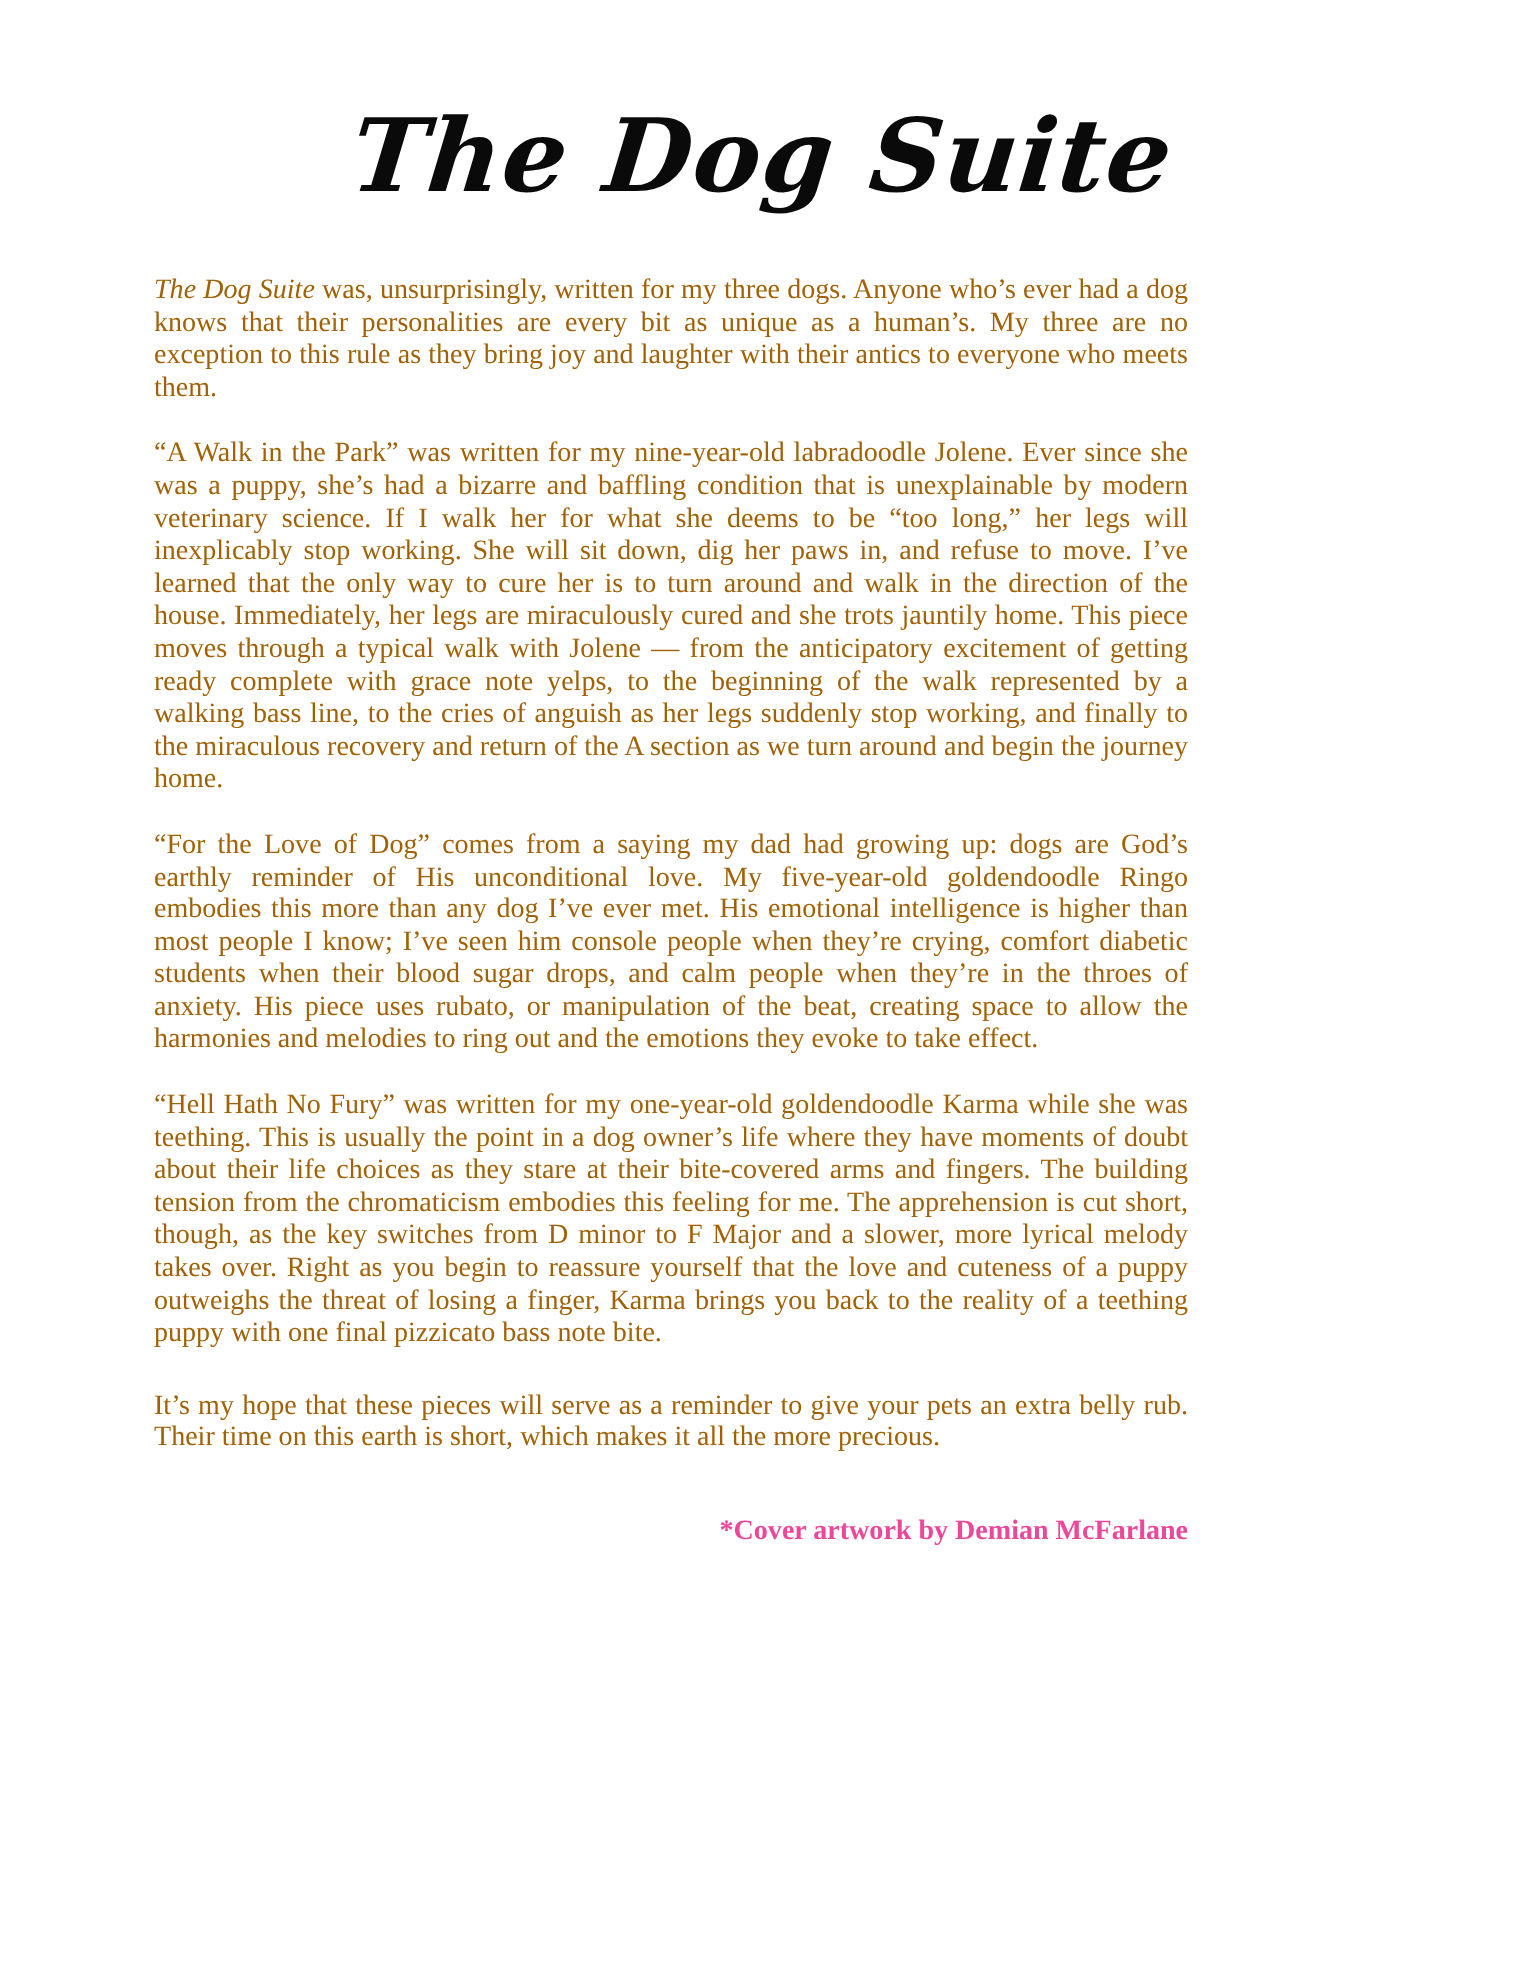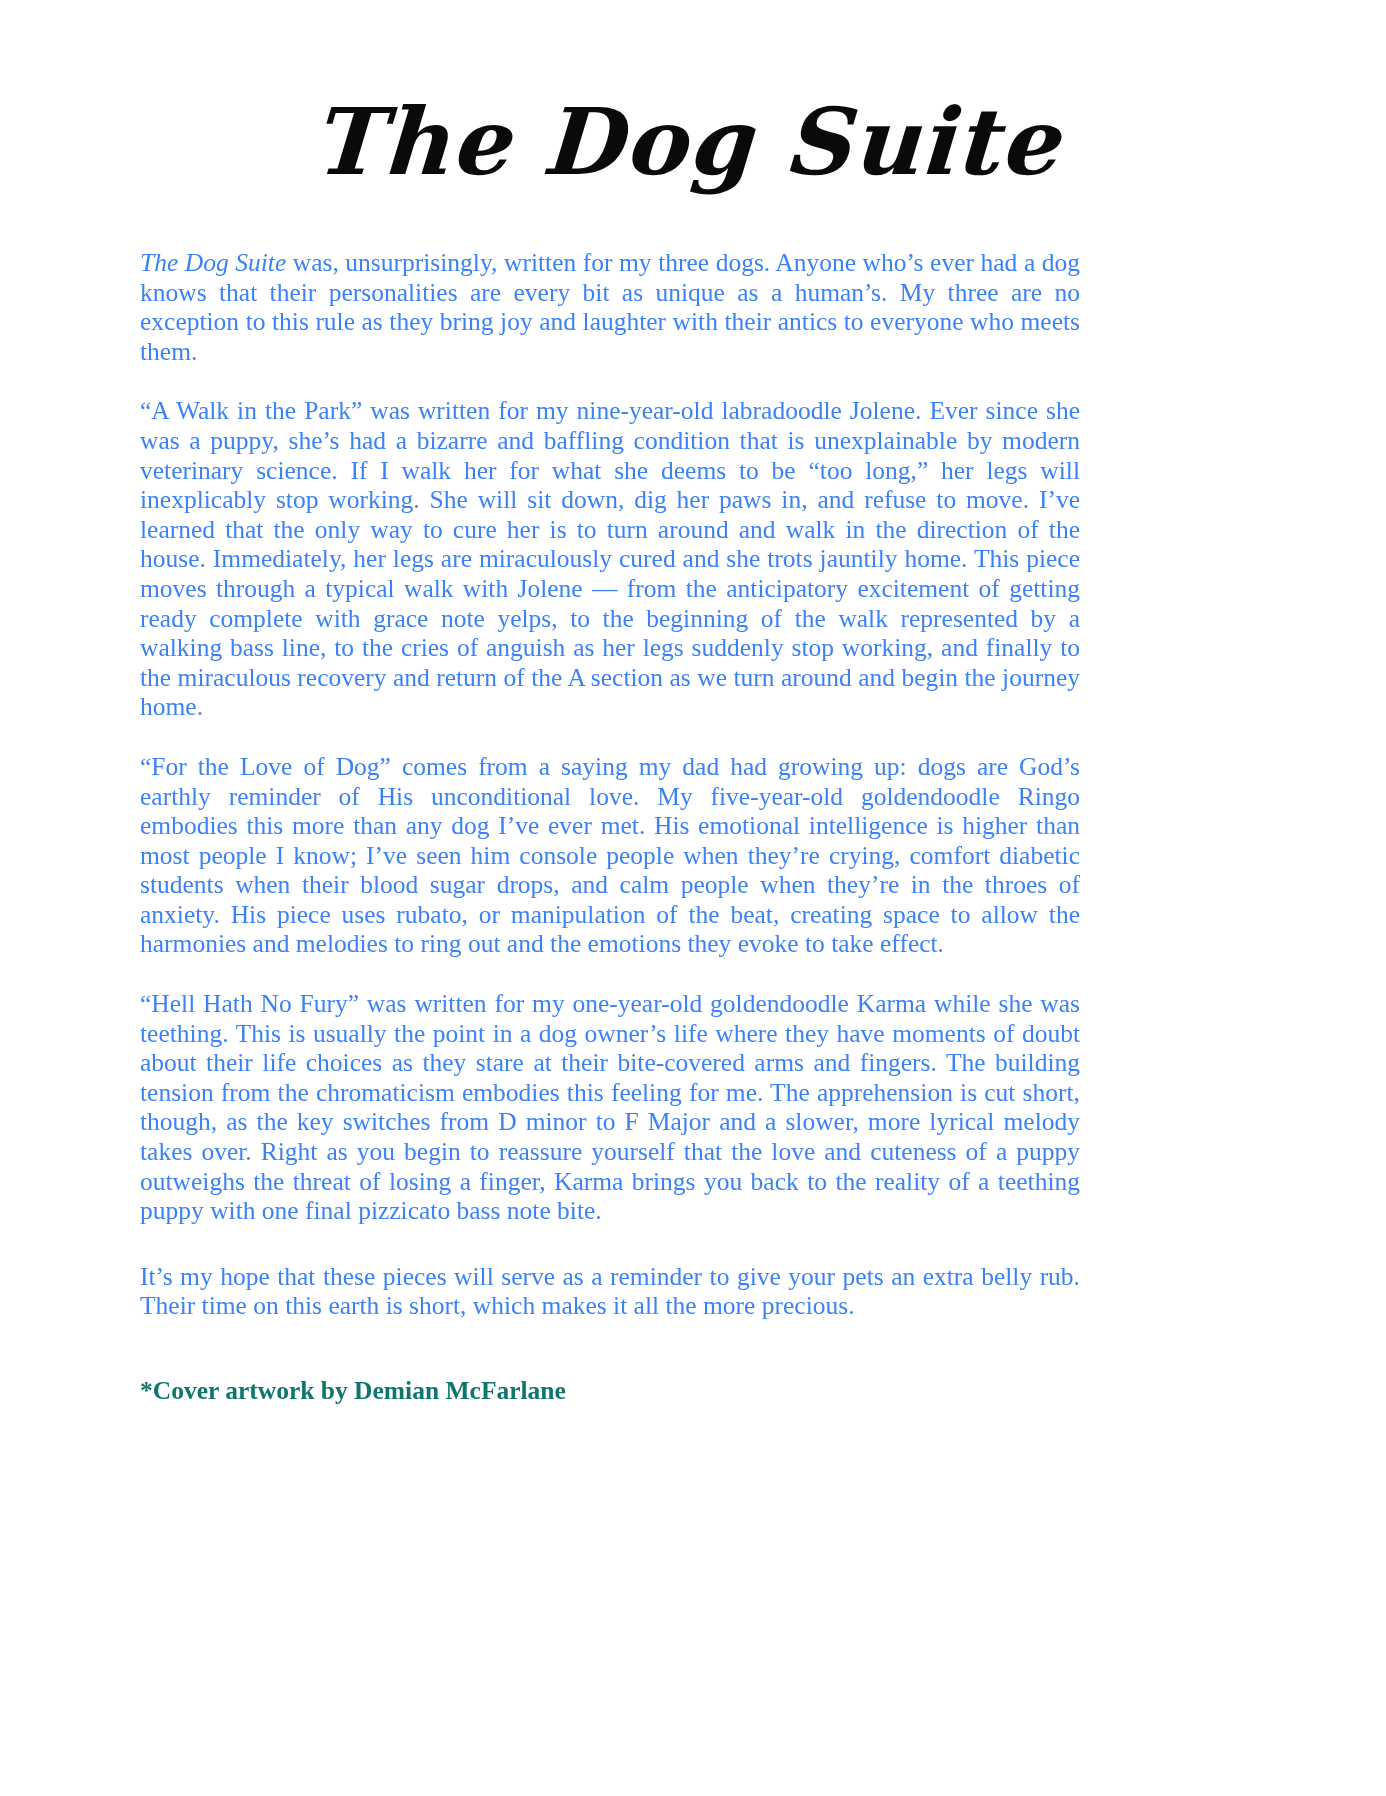--- a/index.html
+++ b/index.html
@@ -34,21 +34,21 @@
     position: absolute;
     top: 248px;
     left: 140px;
     width: 940px;
   }
   p.para {
     margin: 0 0 30px 0;
     font-family: "Liberation Serif", "DejaVu Serif", serif;
     font-size: 25.5px;
     line-height: 29.6px;
-    color: #3b82f6;
+    color: #a16207;
     text-align: justify;
     text-justify: inter-word;
     -webkit-hyphens: none;
     hyphens: none;
   }
   p.para:last-child {
     margin-bottom: 0;
     margin-top: 36px;
   }
   .it {
@@ -56,22 +56,22 @@
   }
   .credit {
     position: absolute;
     top: 1376px;
     left: 140px;
     width: 940px;
     font-family: "Liberation Serif", "DejaVu Serif", serif;
     font-size: 25.5px;
     line-height: 29.6px;
     font-weight: 700;
-    color: #0f766e;
-    text-align: left;
+    color: #ec4899;
+    text-align: right;
   }
 </style>
 </head>
 <body>
 
 <div class="page">
 
   <div class="title">The Dog Suite</div>
 
   <div class="body-block">

